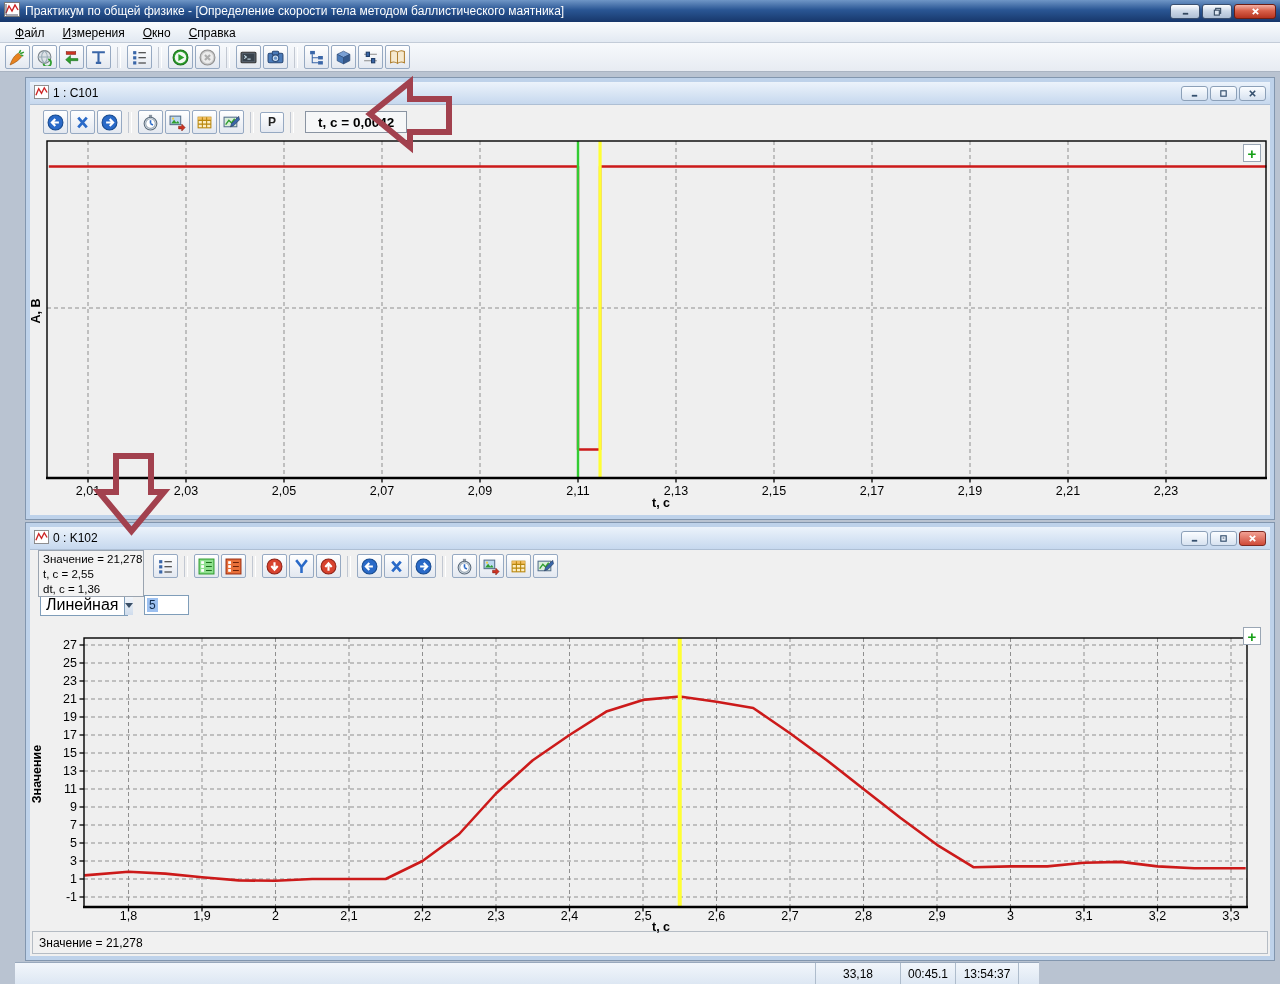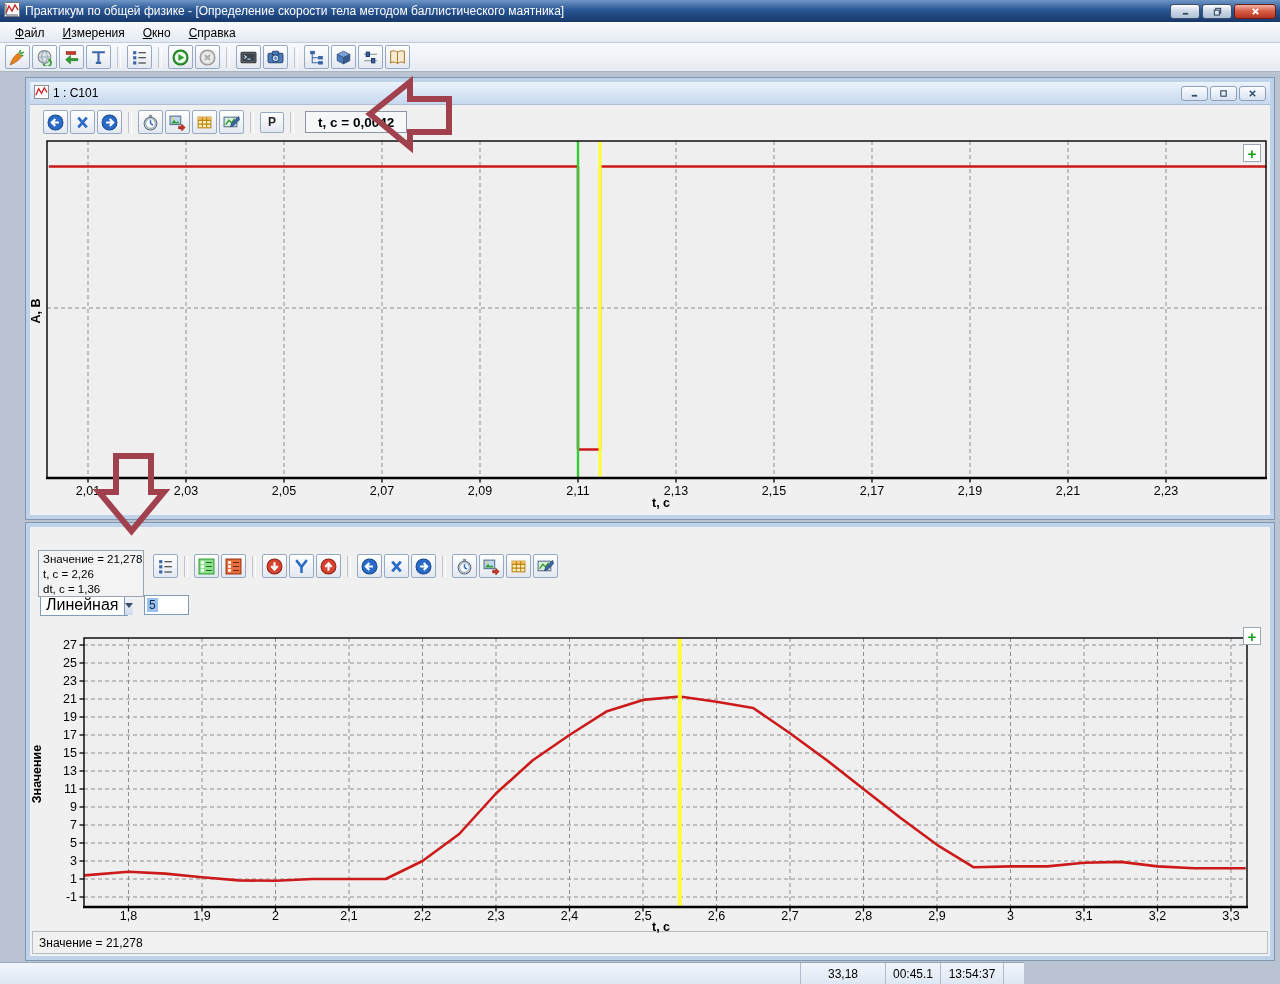--- a/index.html
+++ b/index.html
@@ -53,21 +53,21 @@
     padding:0 2px;box-sizing:border-box;margin-left:16px}
   .numfield .sel{background:#9cc0f0;color:#102a4a;font-size:12px;padding:0 2px}
   .k-status{position:absolute;left:2px;right:2px;bottom:2px;height:21px;background:#f1f1f1;
     border:1px solid #b5bcc4;display:flex;align-items:center;padding:0 6px;font-size:12px}
   .plusbtn{position:absolute;width:18px;height:18px;background:#fff;border:1px solid #9aa6b4;
     display:flex;align-items:center;justify-content:center;font-weight:bold;font-size:15px;color:#17a017;
     z-index:4;line-height:1;cursor:default;padding:0}
   
   .chart{position:absolute;z-index:2}
   
-  .statusbar{position:absolute;left:0;bottom:0;width:1024px;height:22px;
+  .statusbar{position:absolute;left:15px;bottom:0;width:1024px;height:22px;
     background:linear-gradient(#f2f6fb,#dde7f3);border-top:1px solid #98a8bc;display:flex;box-sizing:border-box}
   .sb-spring{flex:1}
   .sb-panel{border-left:1px solid #aebccc;display:flex;align-items:center;justify-content:center;font-size:12px}
   
   .annotations{position:absolute;left:0;top:0;z-index:40;pointer-events:none}
 </style>
 </head>
 <body>
 
 <div class="titlebar">
@@ -366,23 +366,48 @@
     <text x="970.0000000000008" y="495" text-anchor="middle" font-size="12.5" fill="#000">2,19</text>
     <line x1="1068.000000000001" x2="1068.000000000001" y1="478" y2="482.5" stroke="#000" stroke-width="1.3"></line>
     <text x="1068.000000000001" y="495" text-anchor="middle" font-size="12.5" fill="#000">2,21</text>
     <line x1="1166.000000000001" x2="1166.000000000001" y1="478" y2="482.5" stroke="#000" stroke-width="1.3"></line>
     <text x="1166.000000000001" y="495" text-anchor="middle" font-size="12.5" fill="#000">2,23</text>
     <text x="661" y="507" text-anchor="middle" font-size="12.5" font-weight="bold" fill="#000">t, c</text>
     <text x="40" y="311" text-anchor="middle" font-size="12.5" font-weight="bold" fill="#000" transform="rotate(-90 40 311)">А, В</text>
   </svg>
 
 <div class="cwin" style="left:26px;top:523px;width:1248px;height:437px">
+  <div class="ctitle">
+    <span><svg width="15" height="14" viewBox="0 0 16 15">
+          <rect x="0.5" y="0.5" width="15" height="14" fill="#fff" stroke="#888"></rect>
+          <path d="M2 11 L5 4 L8 9 L11 3 L14 8" stroke="#cc2222" fill="none" stroke-width="1.4"></path>
+        </svg></span>
+    <span class="title">0 : K102</span>
+    <span class="winbtns">
+      <button class="cbtn">
+          <svg viewBox="0 0 10 10">
+            <path d="M2 7.5 H8" stroke="#35506e" stroke-width="2"></path>
+          </svg>
+        </button>
+      <button class="cbtn">
+          <svg viewBox="0 0 10 10">
+            <rect x="2" y="2" width="6" height="6" fill="none" stroke="#35506e" stroke-width="1.3"></rect>
+            <path d="M4 4.5 h2" stroke="#35506e"></path>
+          </svg>
+        </button>
+      <button class="cbtn red">
+          <svg viewBox="0 0 10 10">
+            <path d="M2 2 L8 8 M8 2 L2 8" stroke="#fff" stroke-width="2"></path>
+          </svg>
+        </button>
+    </span>
+  </div>
   <div class="infobox">
     <div>Значение = 21,278</div>
-    <div>t, c = 2,26</div>
+    <div>t, c = 2,55</div>
     <div>dt, c = 1,36</div>
   </div>
   <div class="chart-toolbar" style="left:122px;top:25px">
     <span style="display:flex;align-items:center">
         <button class="tbtn">
           <span class="ic">
             <svg viewBox="0 0 16 16">
               <rect x="2" y="2" width="3" height="3" fill="#3a66a8"></rect>
               <rect x="2" y="6.8" width="3" height="3" fill="#3a66a8"></rect>
               <rect x="2" y="11.6" width="3" height="3" fill="#3a66a8"></rect>

